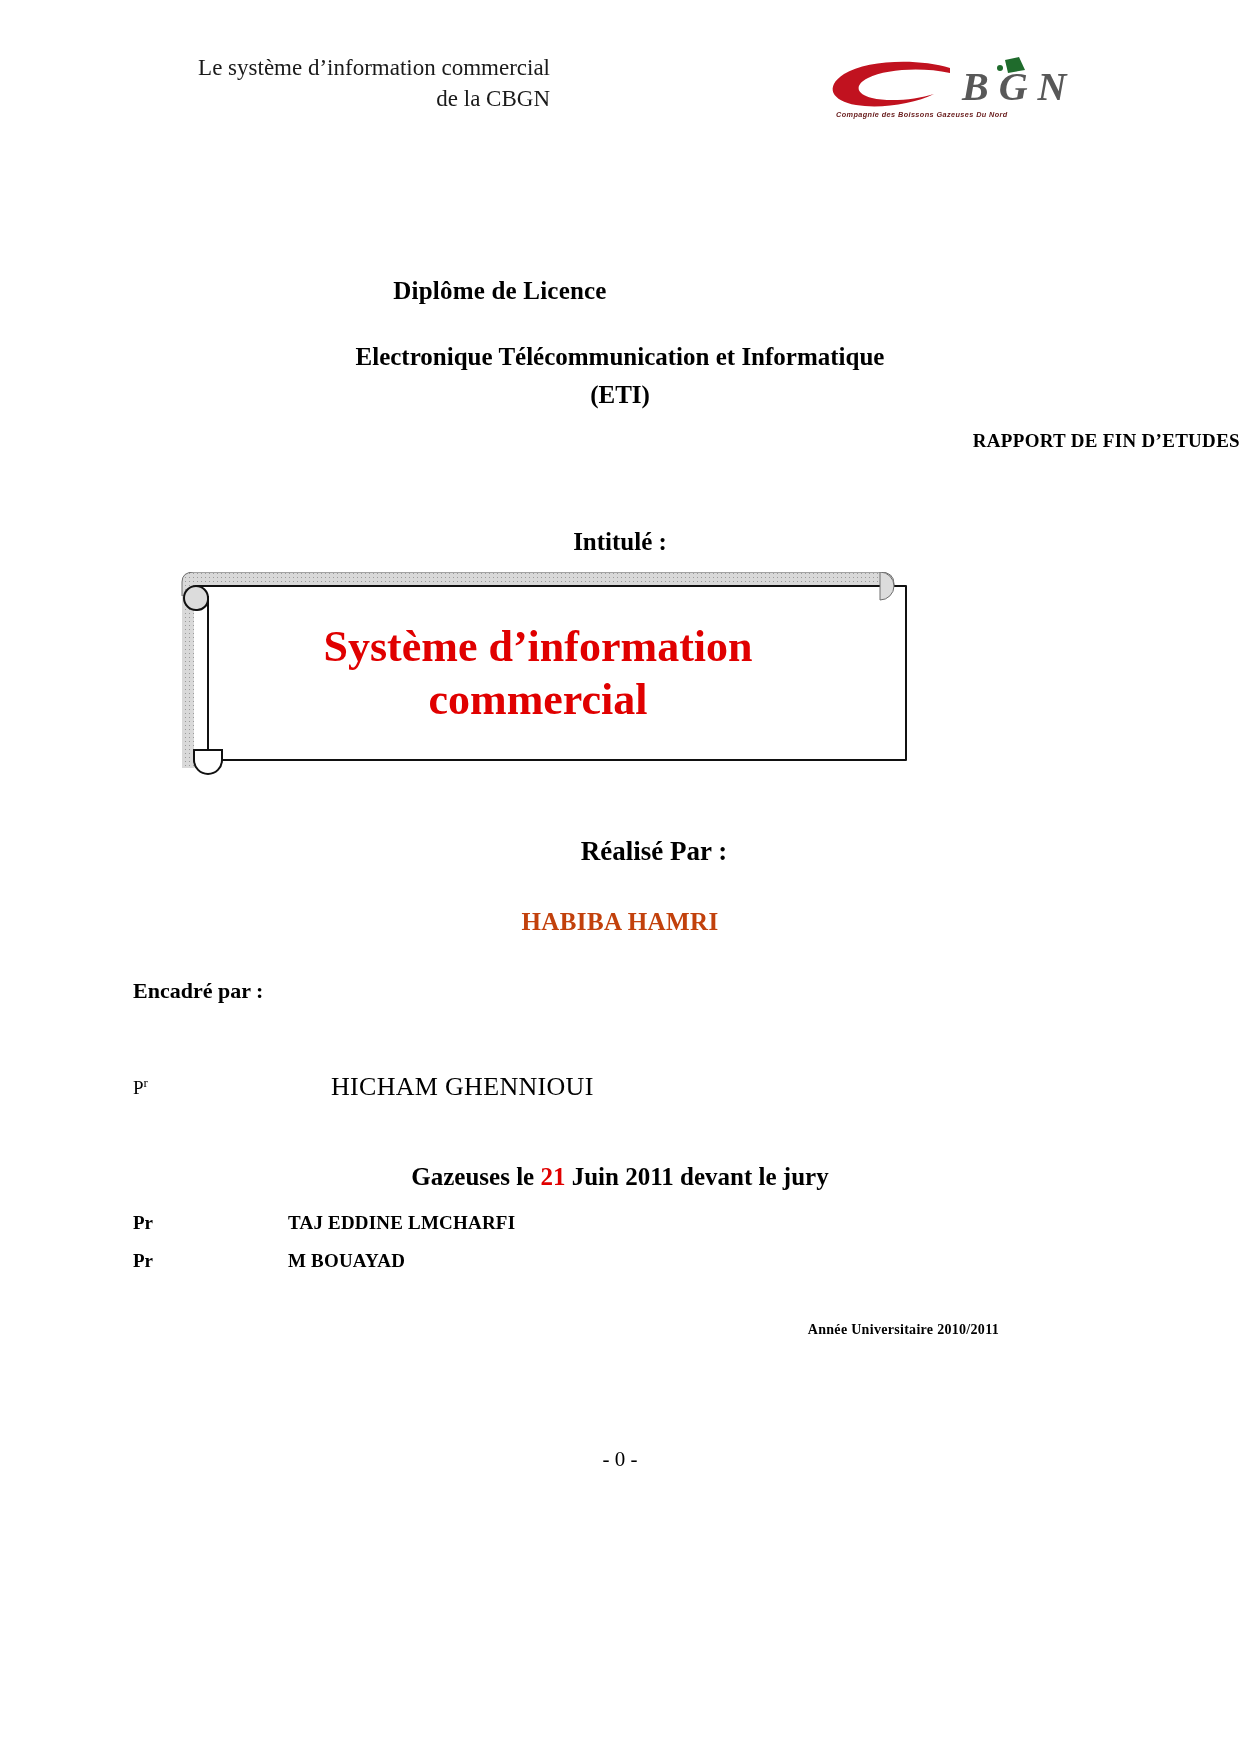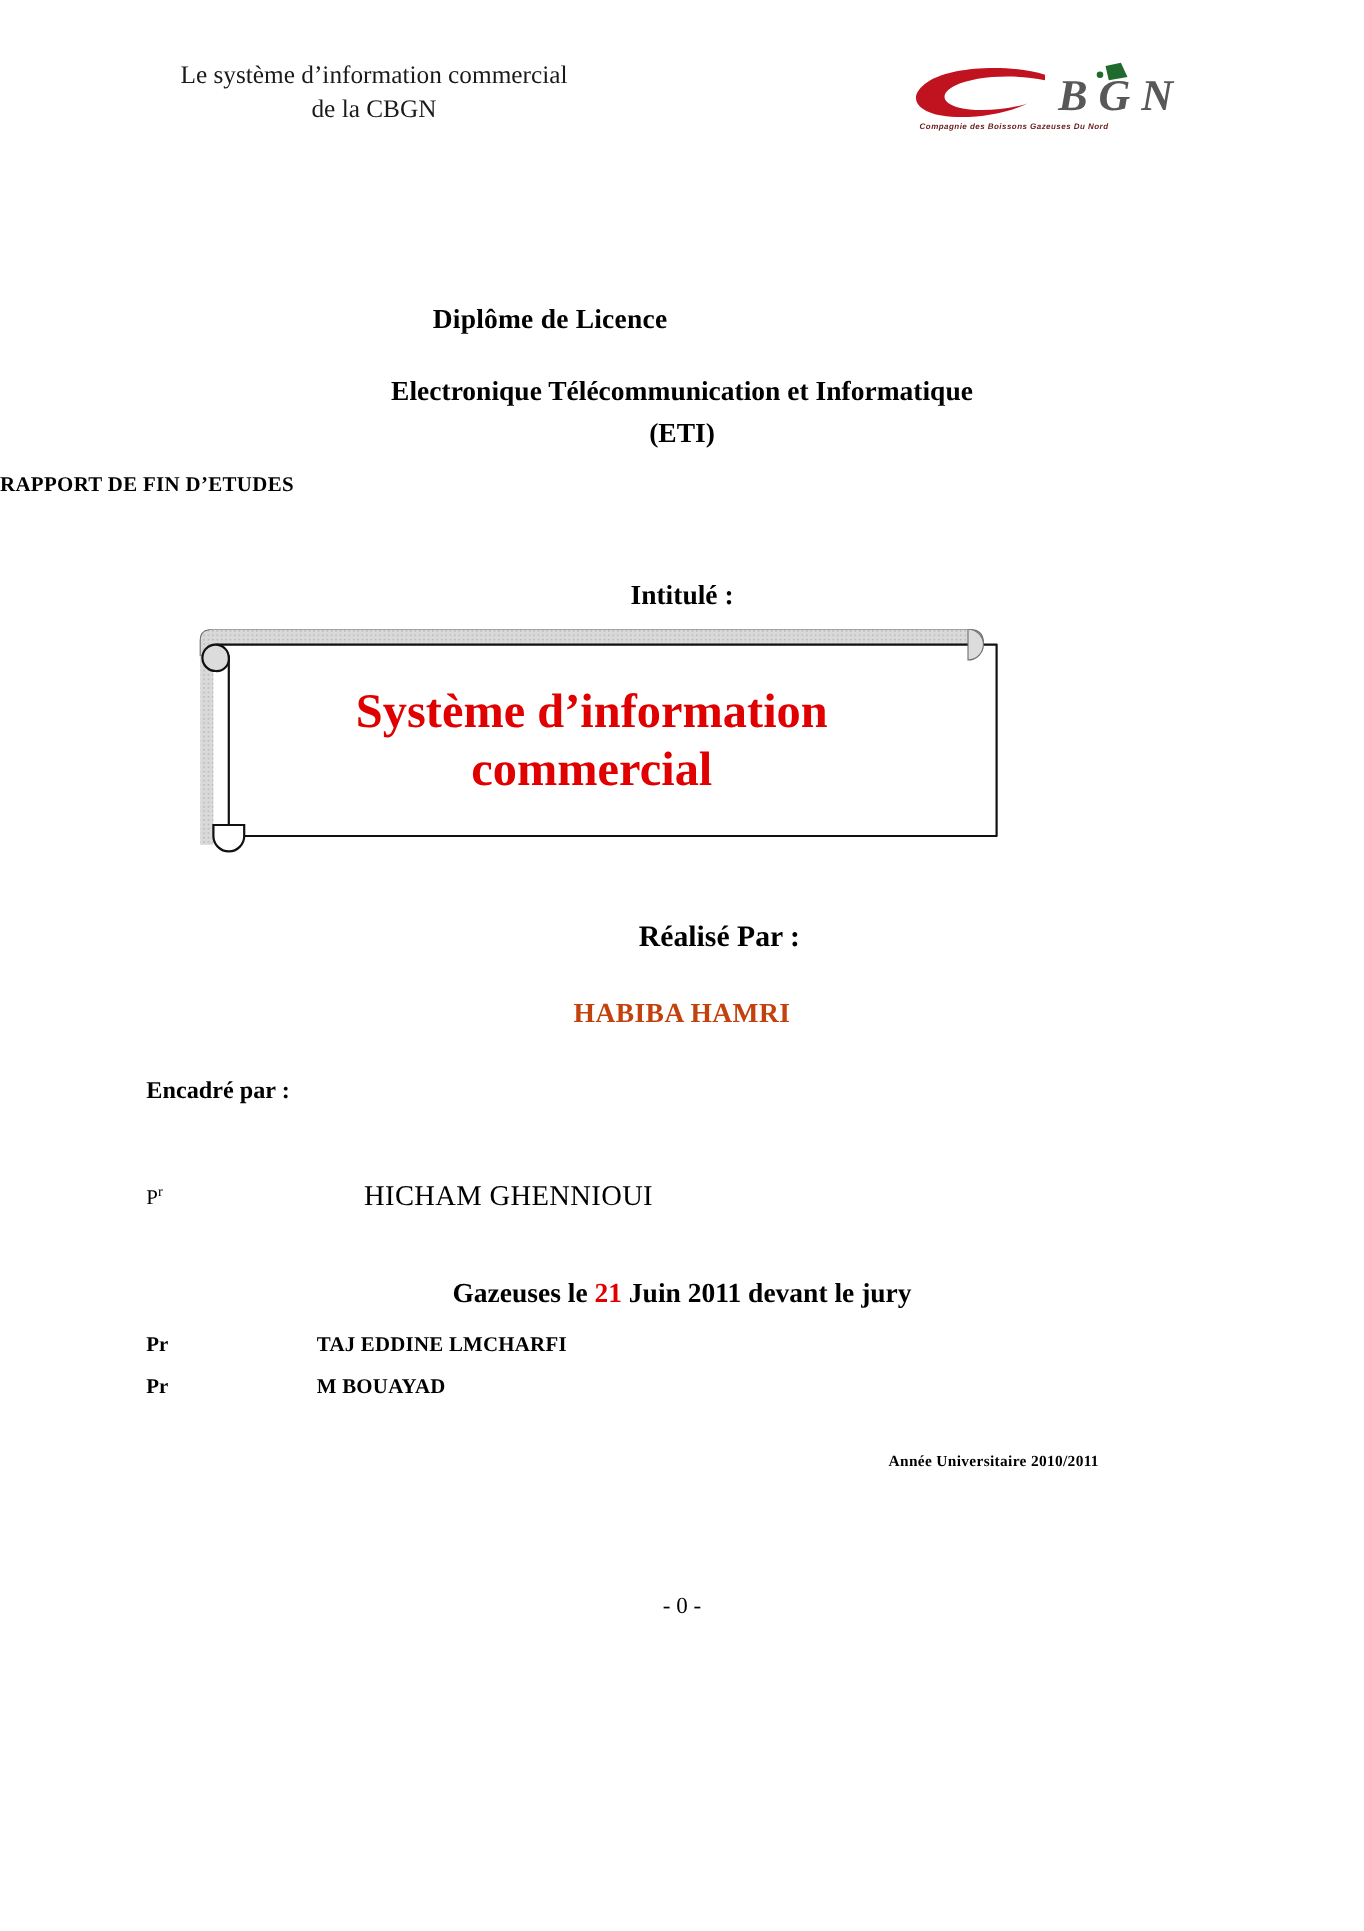--- a/index.html
+++ b/index.html
@@ -27,21 +27,21 @@
     top: 52px;
     left: 0;
     width: 1240px;
     height: 90px;
   }
   .header-title {
     position: absolute;
     left: 130px;
     top: 0;
     width: 420px;
-    text-align: center;
+    text-align: right;
     font-size: 23px;
     line-height: 31px;
     font-family: "Liberation Serif", "DejaVu Serif", serif;
     color: #1a1a1a;
   }
   .header-title .line2 {
     display: block;
   }
 
   
@@ -78,21 +78,21 @@
     line-height: 38px;
   }
   .program .abbrev {
     display: block;
   }
   .report-type {
     position: absolute;
     top: 430px;
     left: 0;
     width: 1240px;
-    text-align: left;
+    text-align: right;
     font-size: 19px;
     font-weight: bold;
     letter-spacing: 0.3px;
   }
   .intitule {
     position: absolute;
     top: 528px;
     left: 0;
     width: 1240px;
     text-align: center;

